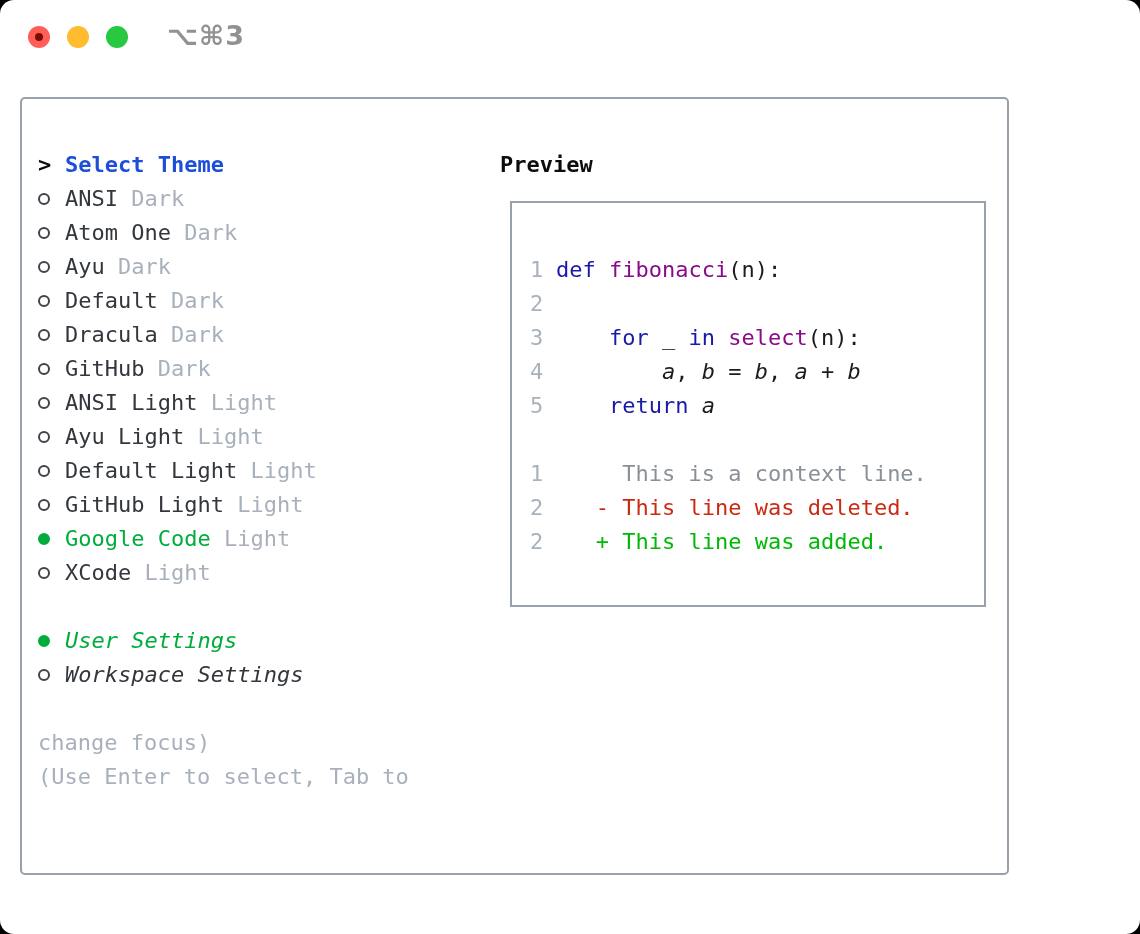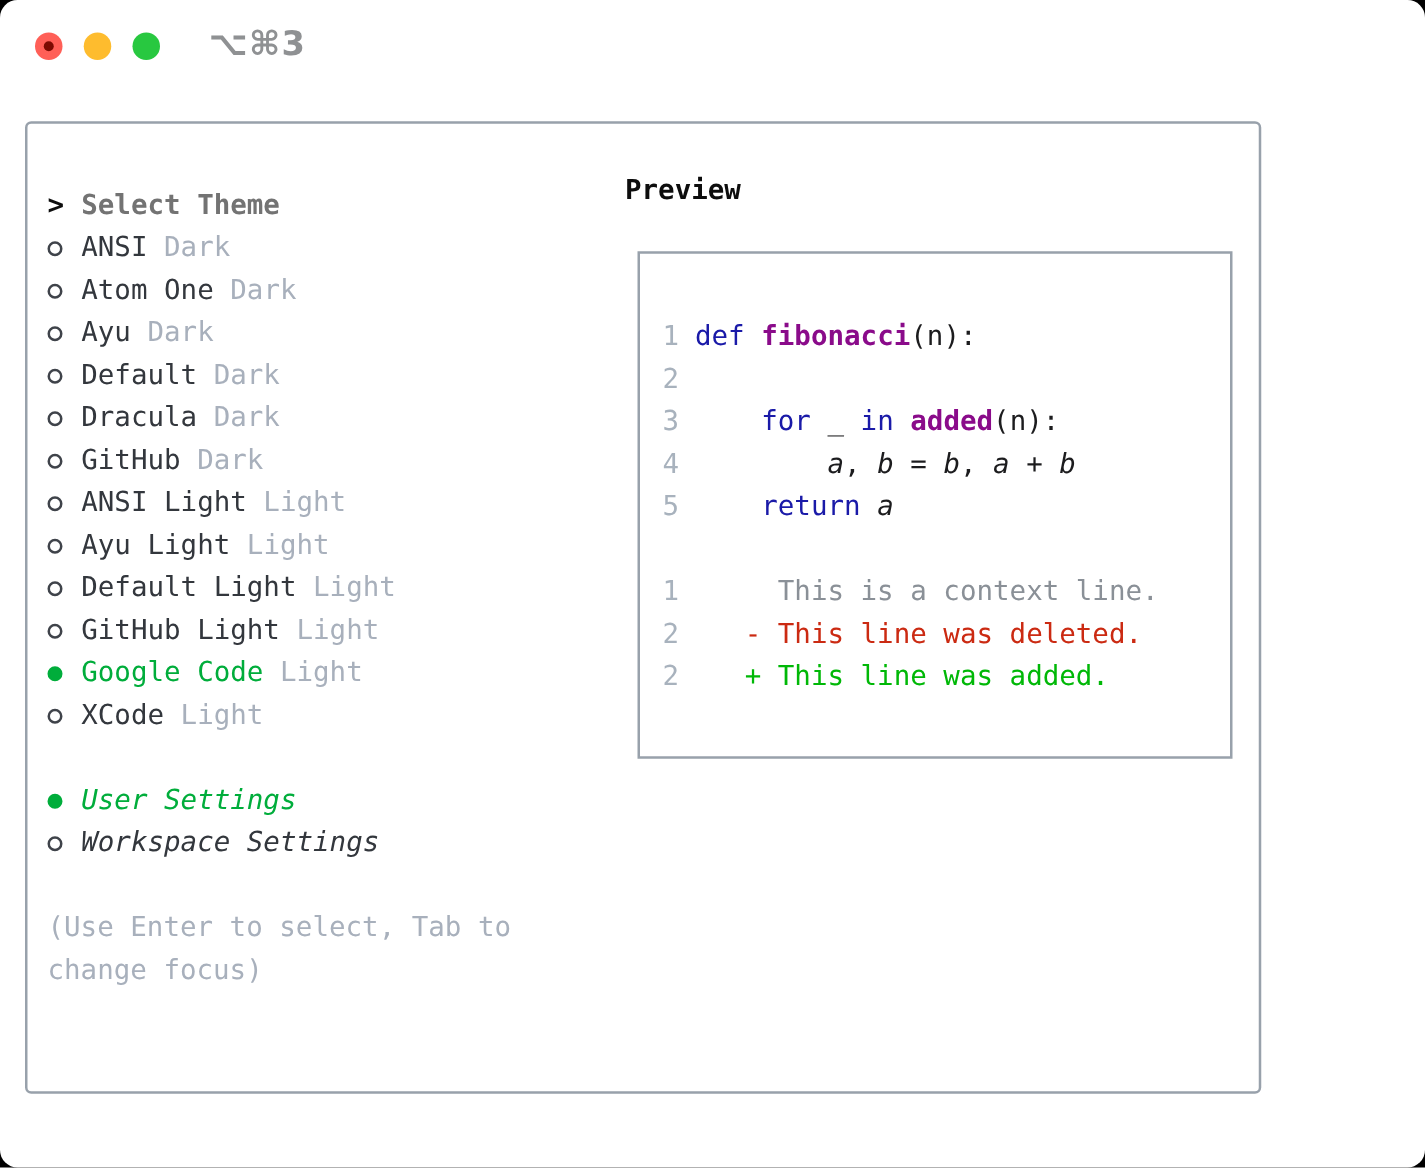--- a/index.html
+++ b/index.html
@@ -37,44 +37,44 @@
     border:2px solid var(--frame);border-radius:5px;background:#fff;
     box-sizing:border-box;
   }
   
   .left-panel{position:absolute;left:38px;top:148px;font-size:22px;}
   .row{height:34px;line-height:34px;display:flex;align-items:center;white-space:pre;}
   .icon-col{width:27px;display:inline-flex;align-items:center;flex:none;}
   .marker{color:#0d0d0d;font-weight:bold;}
   .bullet{width:12px;height:12px;border-radius:50%;border:2px solid var(--bullet);box-sizing:border-box;}
   .bullet.sel{background:var(--sel-green);border-color:var(--sel-green);}
-  .hdr{font-weight:bold;color:#737373;}
+  .hdr{font-weight:bold;color:#1d4ed8;}
   .theme-name{color:var(--name);}
   .theme-name.sel{color:var(--sel-green);}
   .variant{color:var(--muted);}
   .apply-hdr{color:#17181a;}
   .opt{color:var(--name);font-style:italic;}
   .opt.sel{color:var(--sel-green);}
   .help{color:var(--muted);}
   .spacer{height:34px;}
   
   .preview-label{
-    position:absolute;left:500px;top:136px;height:34px;line-height:34px;
+    position:absolute;left:500px;top:148px;height:34px;line-height:34px;
     font-size:22px;font-weight:bold;color:#0d0d0d;
   }
   .preview-box{
     position:absolute;left:510px;top:201px;width:476px;height:406px;
     border:2px solid var(--frame);background:#fff;box-sizing:border-box;
   }
   .preview-lines{position:absolute;left:18px;top:50px;font-size:22px;}
   .pline{height:34px;line-height:34px;display:flex;white-space:pre;}
   .pline .num{width:13px;text-align:right;color:var(--lnum);flex:none;}
   .pline .content{margin-left:13px;white-space:pre;}
   .tk-kw{color:var(--kw);}
-  .tk-fn{color:var(--fn);font-weight:bold;}
+  .tk-fn{color:var(--fn);}
   .tk-lit{color:var(--lit);}
   .tk-pl{color:var(--pl);}
   .tk-var{color:var(--pl);font-style:italic;}
   .tk-ctx{color:var(--ctx);}
   .tk-del{color:var(--del);}
   .tk-add{color:var(--add);}
 </style>
 </head>
 <body style="--tl-red: #ff5f57; --tl-red-dot: #7c0b02; --tl-yellow: #febc2e; --tl-green: #28c840; --frame: #98a1ab; --bullet: #3f434a; --name: #33373d; --muted: #a8b0bc; --sel-green: #00ad3b; --lnum: #a8b2bd; --kw: #1a1aa8; --fn: #8a0b8a; --lit: #0d6f6f; --pl: #1c1c1e; --ctx: #8a9097; --del: #cb2a12; --add: #00b807;">
 
@@ -107,30 +107,30 @@
         <div class="row"><span class="icon-col"><span class="bullet"></span></span><span class="theme-name">GitHub Light</span><span class="variant"> Light</span></div>
         <div class="row"><span class="icon-col"><span class="bullet sel"></span></span><span class="theme-name sel">Google Code</span><span class="variant"> Light</span></div>
         <div class="row"><span class="icon-col"><span class="bullet"></span></span><span class="theme-name">XCode</span><span class="variant"> Light</span></div>
       </div>
     <div class="spacer"></div>
     <div id="apply-list">
         <div class="row"><span class="icon-col"><span class="bullet sel"></span></span><span class="opt sel">User Settings</span></div>
         <div class="row"><span class="icon-col"><span class="bullet"></span></span><span class="opt">Workspace Settings</span></div>
       </div>
     <div class="spacer"></div>
+    <div class="row help">change focus)</div>
     <div class="row help">(Use Enter to select, Tab to</div>
-    <div class="row help">change focus)</div>
   </div>
 
   <div class="preview-label">Preview</div>
   <div class="preview-box">
     <div class="preview-lines" id="preview-lines">
         <div class="pline"><span class="num">1</span><span class="content"><span class="tk-kw">def</span><span class="tk-pl"> </span><span class="tk-fn">fibonacci</span><span class="tk-pl">(n):</span></span></div>
         <div class="pline"><span class="num">2</span></div>
-        <div class="pline"><span class="num">3</span><span class="content"><span class="tk-pl">    </span><span class="tk-kw">for</span><span class="tk-pl"> _ </span><span class="tk-kw">in</span><span class="tk-pl"> </span><span class="tk-fn">added</span><span class="tk-pl">(n):</span></span></div>
+        <div class="pline"><span class="num">3</span><span class="content"><span class="tk-pl">    </span><span class="tk-kw">for</span><span class="tk-pl"> _ </span><span class="tk-kw">in</span><span class="tk-pl"> </span><span class="tk-fn">select</span><span class="tk-pl">(n):</span></span></div>
         <div class="pline"><span class="num">4</span><span class="content"><span class="tk-pl">        </span><span class="tk-var">a</span><span class="tk-pl">, </span><span class="tk-var">b</span><span class="tk-pl"> = </span><span class="tk-var">b</span><span class="tk-pl">, </span><span class="tk-var">a</span><span class="tk-pl"> + </span><span class="tk-var">b</span></span></div>
         <div class="pline"><span class="num">5</span><span class="content"><span class="tk-pl">    </span><span class="tk-kw">return</span><span class="tk-pl"> </span><span class="tk-var">a</span></span></div>
         <div class="pline"><span class="num"></span><span class="content"></span></div>
         <div class="pline"><span class="num">1</span><span class="content"><span class="tk-ctx">     This is a context line.</span></span></div>
         <div class="pline"><span class="num">2</span><span class="content"><span class="tk-del">   - This line was deleted.</span></span></div>
         <div class="pline"><span class="num">2</span><span class="content"><span class="tk-add">   + This line was added.</span></span></div>
       </div>
   </div>
 
 </div>

